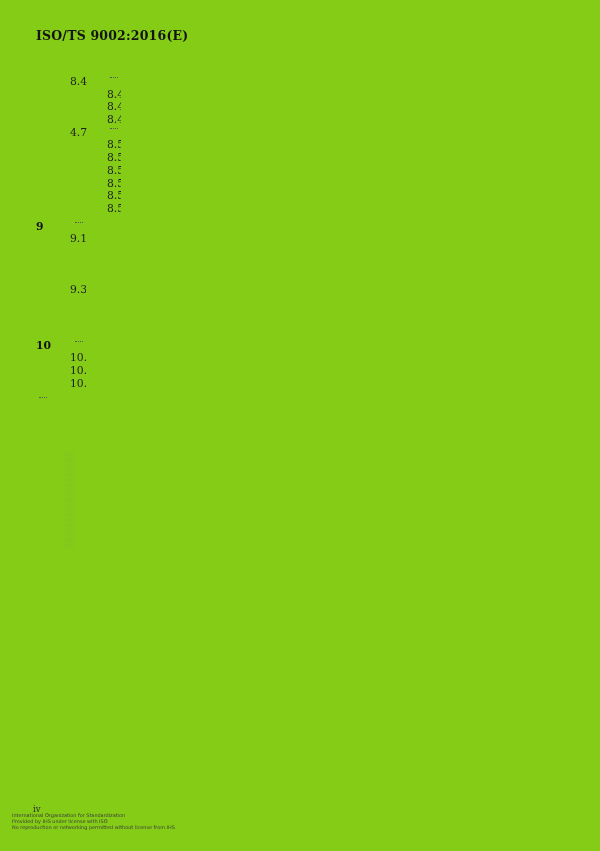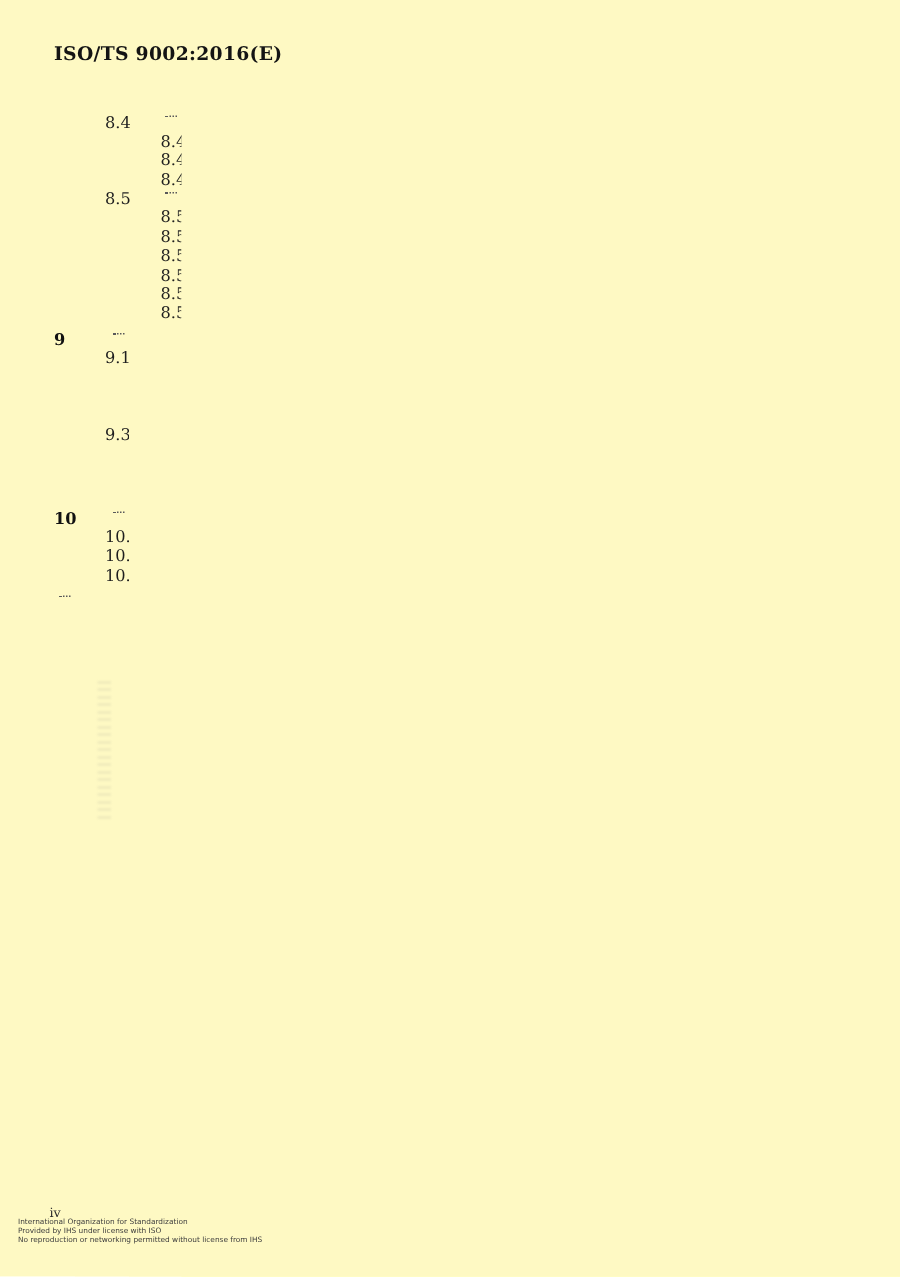--- a/index.html
+++ b/index.html
@@ -4,21 +4,21 @@
 <style>
   html, body {
     margin: 0;
     padding: 0;
     background: #ffffff;
   }
   .page {
     position: relative;
     width: 600px;
     height: 851px;
-    background: #fef9c3;
+    background: #84cc16;
     overflow: hidden;
     font-family: "DejaVu Serif", "Liberation Serif", serif;
     color: #1e1e1e;
   }
   .doc-header {
     position: absolute;
     left: 36px;
     top: 28px;
     font-size: 12.5px;
     font-weight: bold;
@@ -132,21 +132,21 @@
     </div>
 
     <div class="toc-row lvl3">
       <span class="num">8.4.3</span>
       <span class="title">Information for external providers</span>
       <span class="leader"></span>
       <span class="page">30</span>
     </div>
 
     <div class="toc-row lvl2">
-      <span class="num">8.5</span>
+      <span class="num">4.7</span>
       <span class="title">Production and service provision</span>
       <span class="leader"></span>
       <span class="page">31</span>
     </div>
 
     <div class="toc-row lvl3">
       <span class="num">8.5.1</span>
       <span class="title">Control of production and service provision</span>
       <span class="leader"></span>
       <span class="page">31</span>

